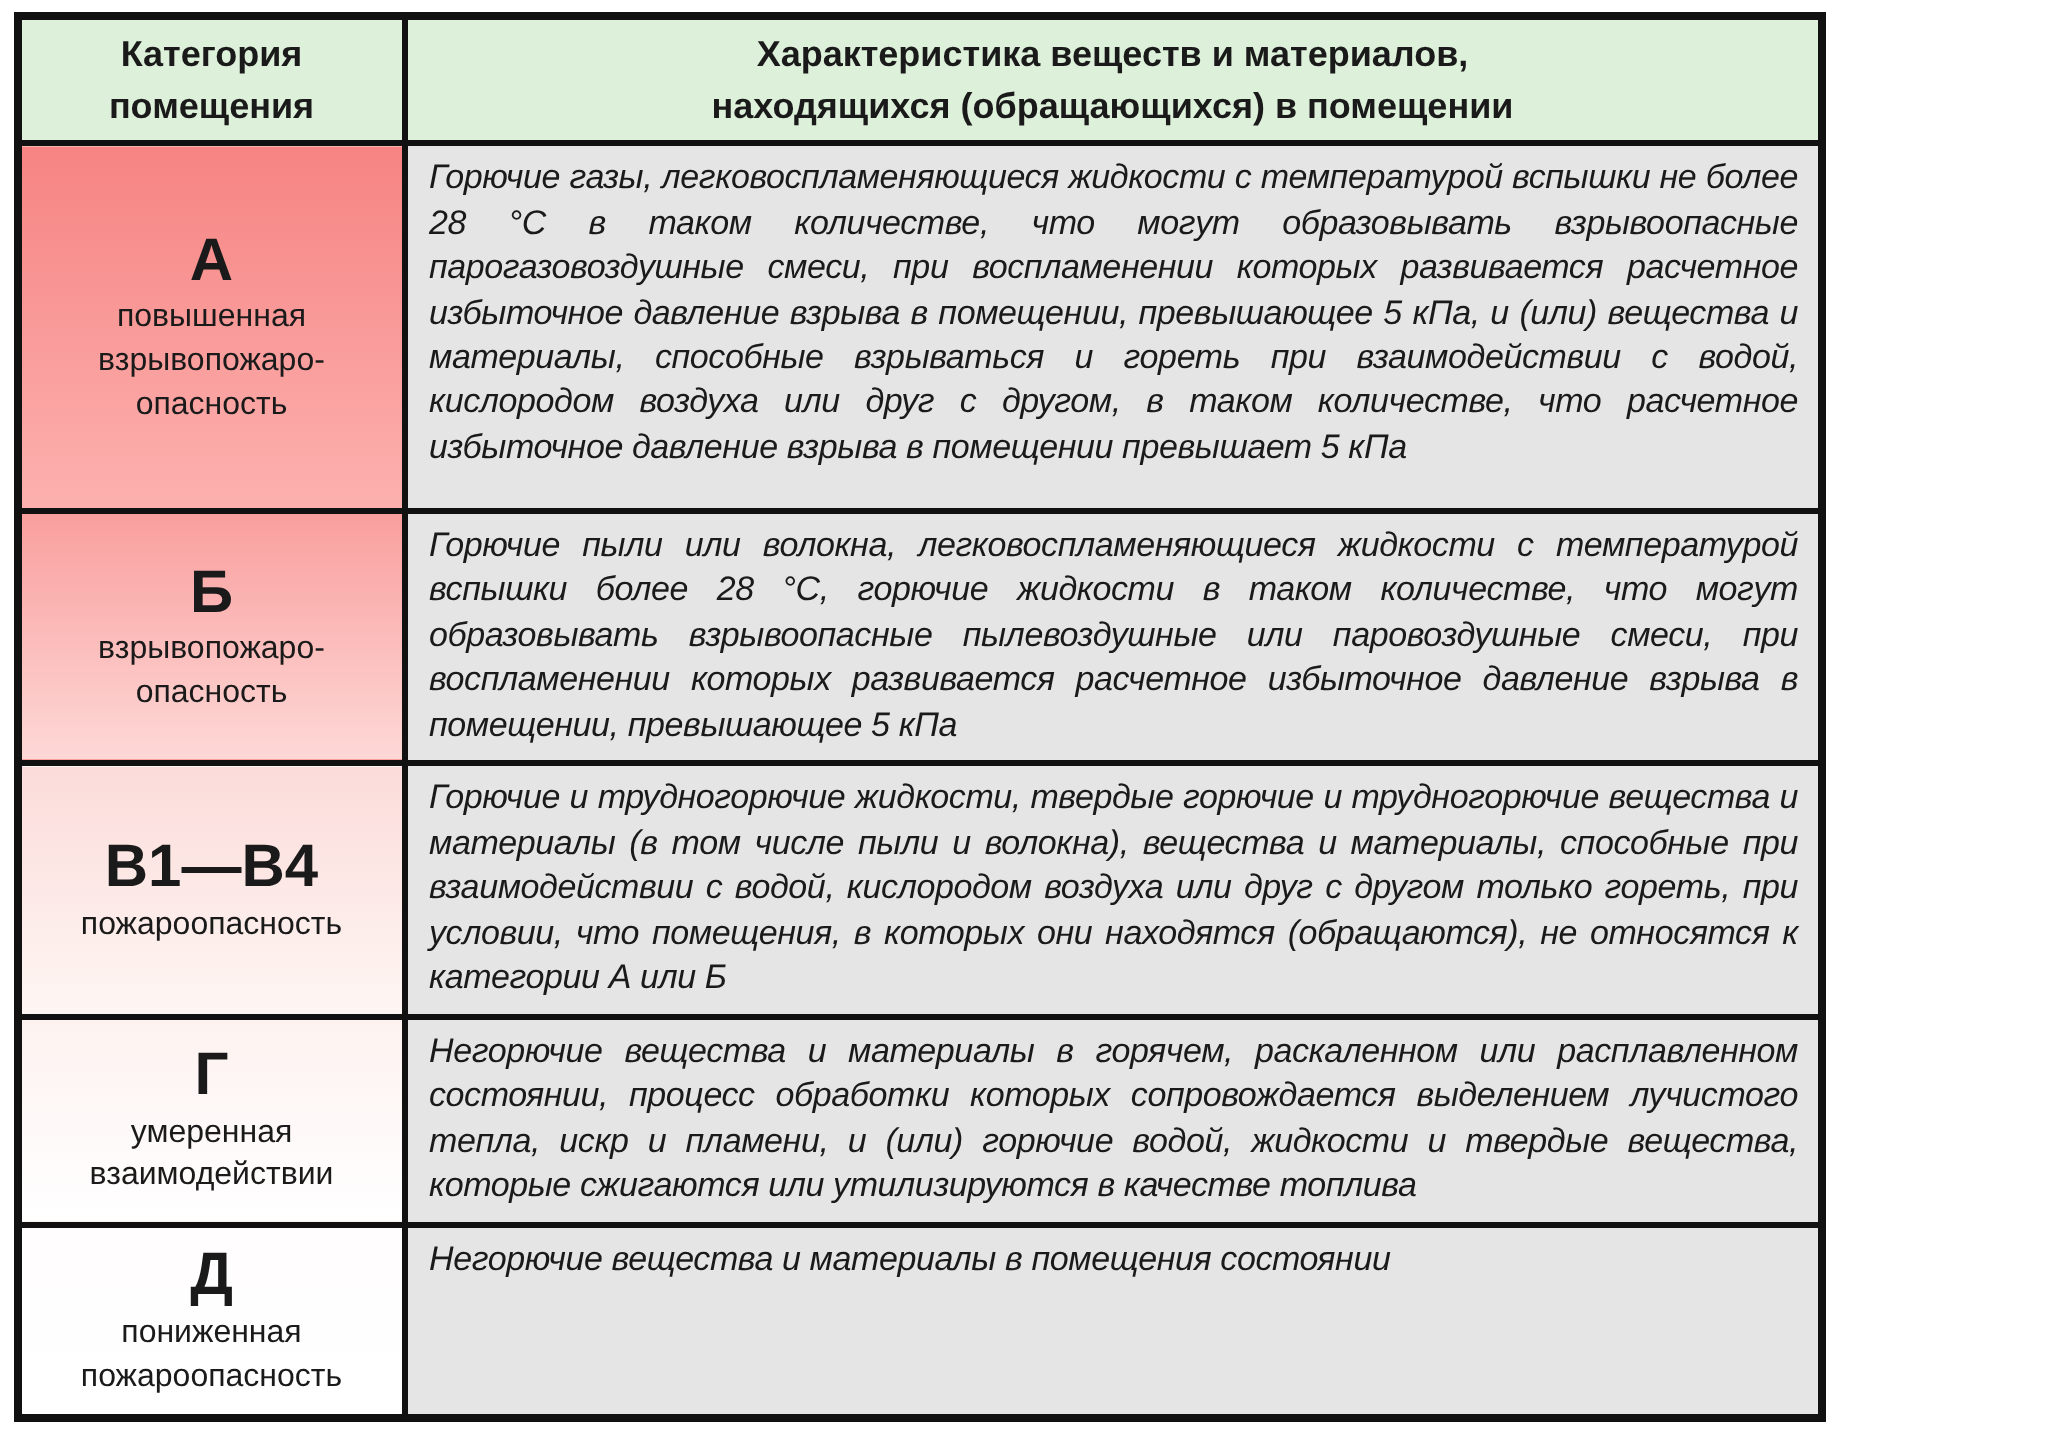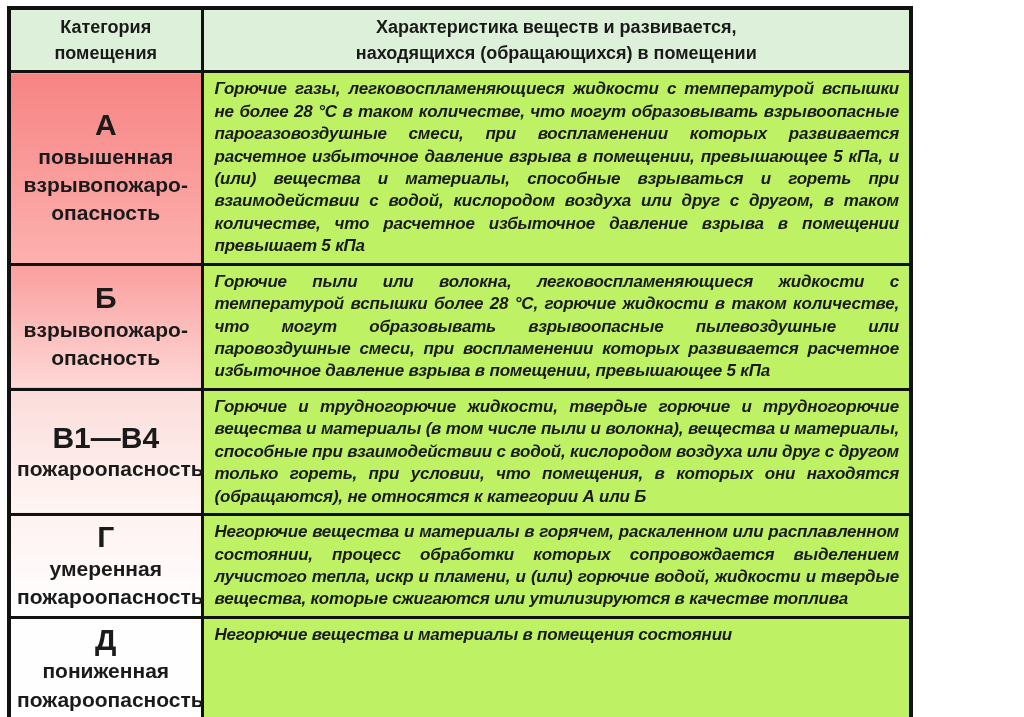--- a/index.html
+++ b/index.html
@@ -47,31 +47,30 @@
     text-align: center;
     vertical-align: middle;
     padding: 4px 6px;
   }
   td.cat .code {
     font-weight: bold;
     font-size: 30px;
     line-height: 1.15;
   }
   td.cat .sub {
-    font-weight: bold;
-    font-size: 21px;
+    font-weight: normal;
+    font-size: 16px;
     line-height: 1.35;
     white-space: pre-line;
   }
 
   td.desc {
-    background: #bef264;
+    background: #e5e5e5;
     vertical-align: top;
     padding: 5px 10px 5px 11px;
-    font-weight: bold;
   }
   td.desc .txt {
     display: block;
     font-style: italic;
     font-size: 17px;
     line-height: 1.32;
     text-align: justify;
     letter-spacing: -0.2px;
   }
 
@@ -88,21 +87,21 @@
 <div class="page">
   <table class="hazard">
     <colgroup>
       <col class="c-cat">
       <col class="c-desc">
     </colgroup>
     <thead>
       <tr class="r-head">
         <th class="hdr" style="background: rgb(221, 240, 217);">Категория
 помещения</th>
-        <th class="hdr" style="background: rgb(221, 240, 217);">Характеристика веществ и развивается,
+        <th class="hdr" style="background: rgb(221, 240, 217);">Характеристика веществ и материалов,
 находящихся (обращающихся) в помещении</th>
       </tr>
     </thead>
     <tbody>
       <tr class="r-a">
         <td class="cat" style="background: linear-gradient(rgb(246, 132, 131), rgb(252, 177, 175));">
           <div class="code">А</div>
           <div class="sub">повышенная
 взрывопожаро-
 опасность</div>
@@ -127,21 +126,21 @@
           <div class="sub">пожароопасность</div>
         </td>
         <td class="desc">
           <span class="txt">Горючие и трудногорючие жидкости, твердые горючие и трудногорючие вещества и материалы (в том числе пыли и волокна), вещества и материалы, способные при взаимодействии с водой, кислородом воздуха или друг с другом только гореть, при условии, что помещения, в которых они находятся (обращаются), не относятся к категории А или Б</span>
         </td>
       </tr>
       <tr class="r-g">
         <td class="cat" style="background: linear-gradient(rgb(253, 242, 240), rgb(255, 255, 255));">
           <div class="code">Г</div>
           <div class="sub">умеренная
-пожароопасность</div>
+взаимодействии</div>
         </td>
         <td class="desc">
           <span class="txt">Негорючие вещества и материалы в горячем, раскаленном или расплавленном состоянии, процесс обработки которых сопровождается выделением лучистого тепла, искр и пламени, и (или) горючие водой, жидкости и твердые вещества, которые сжигаются или утилизируются в качестве топлива</span>
         </td>
       </tr>
       <tr class="r-d">
         <td class="cat" style="background: linear-gradient(rgb(255, 253, 253), rgb(255, 255, 255));">
           <div class="code">Д</div>
           <div class="sub">пониженная
 пожароопасность</div>

